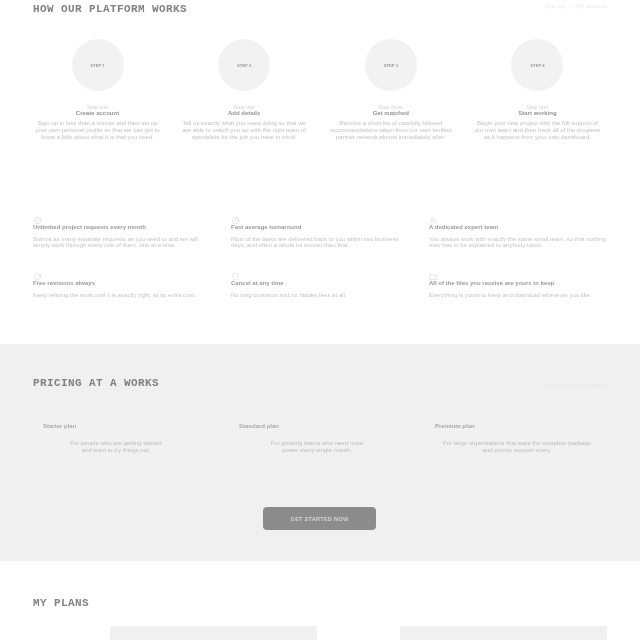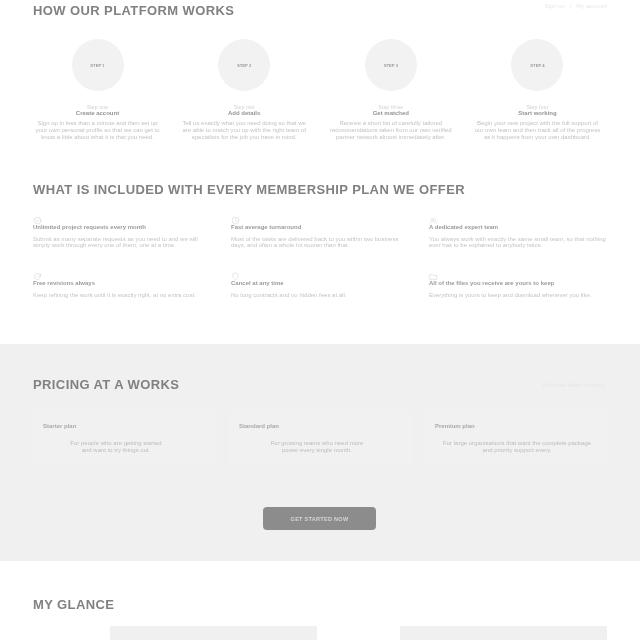--- a/index.html
+++ b/index.html
@@ -2,21 +2,21 @@
 <html><head>
 <meta charset="utf-8">
 <style>
   html,body{margin:0;padding:0;}
   body{width:640px;height:640px;overflow:hidden;background:#ffffff;
        font-family:"Liberation Sans",sans-serif;color:#9b9b9b;}
   .page{position:relative;width:640px;height:640px;}
 
   .topnav{position:absolute;right:33px;top:2px;font-size:6px;color:#e8e8e8;line-height:8px;display:flex;gap:5px;}
   .topnav .sep{color:#ededed;}
-  .h2{font-size:13px;font-weight:bold;letter-spacing:0.4px;color:#818181;position:absolute;white-space:nowrap;}
+  .h2{font-size:11px;font-weight:bold;letter-spacing:0.4px;color:#818181;position:absolute;white-space:nowrap;font-family:Liberation Mono, monospace;}
 
   
   .steps{position:absolute;left:32px;top:39px;width:571px;display:flex;justify-content:space-between;}
   .step{width:131px;text-align:center;}
   .circle{width:52px;height:52px;border-radius:50%;background:#f2f2f2;margin:0 auto;
           display:flex;align-items:center;justify-content:center;}
   .circle span{font-size:4.2px;font-weight:bold;letter-spacing:0px;color:#9c9c9c;}
   .slabel{font-size:5px;color:#cfcfcf;margin-top:13px;line-height:6px;letter-spacing:.2px;}
   .stitle{font-size:6px;font-weight:bold;color:#949494;line-height:7px;}
   .sbody{font-size:6px;line-height:7px;color:#c2c2c2;margin-top:3px;}
@@ -82,21 +82,20 @@
     <div class="step">
       <div class="circle">
         <span>STEP 4</span>
         </div>
       <div class="slabel">Step four</div>
       <div class="stitle">Start working</div>
       <div class="sbody">Begin your new project with the full support of our own team and then track all of the progress as it happens from your own dashboard.</div>
     </div>
   </div>
 
-  <div class="h2" style="left:33px;top:182px">WHAT IS INCLUDED WITH EVERY MEMBERSHIP PLAN WE OFFER</div>
 
   <div class="feats">
       <div class="feat" style="left: 0px; top: 0px;">
         <span class="ficon"><svg width="9" height="9" viewBox="0 0 24 24" fill="none" stroke="#dedede" stroke-width="2" stroke-linecap="round" stroke-linejoin="round">
             <circle cx="12" cy="12" r="9"></circle>
             <path d="M8 12.5l2.5 2.5L16 9.5"></path>
           </svg></span>
         <div class="ftitle">Unlimited project requests every month</div>
         <div class="fbody">Submit as many separate requests as you need to and we will simply work through every one of them, one at a time.</div>
       </div>
@@ -154,16 +153,16 @@
     <div class="clabel">Standard plan</div>
     <div class="cbody" style="left:35px;width:104px">For growing teams who need more power every single month.</div>
     </div>
   <div class="card" style="left:425px">
     <div class="clabel">Premium plan</div>
     <div class="cbody" style="left:15px;width:152px">For large organisations that want the complete package and priority support every.</div>
     </div>
 
   <div class="btn">GET STARTED NOW</div>
 
-  <div class="h2" style="left:33px;top:597px">MY GLANCE</div>
+  <div class="h2" style="left:33px;top:597px">MY PLANS</div>
   <div class="pcard" style="left:110px"></div>
   <div class="pcard" style="left:400px"></div>
 </div>
 
 </body></html>

